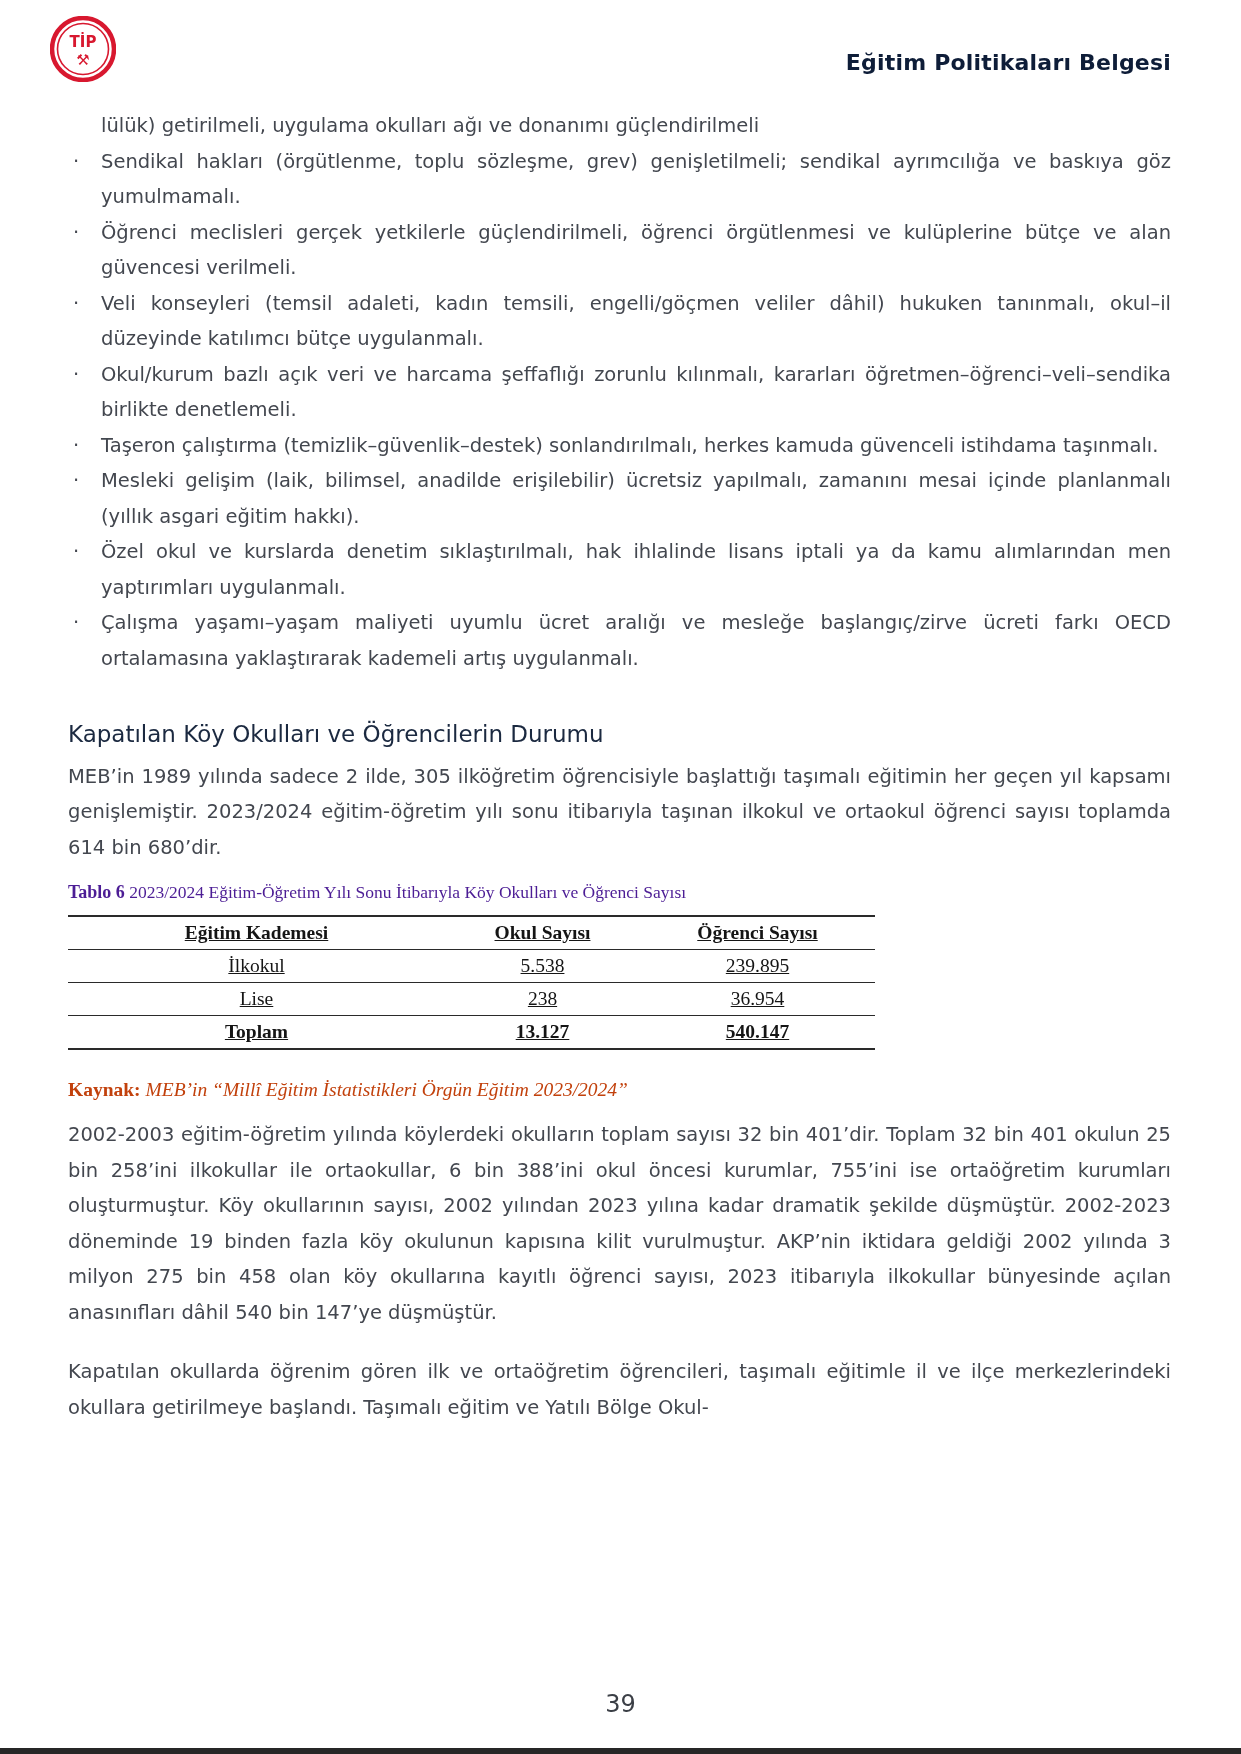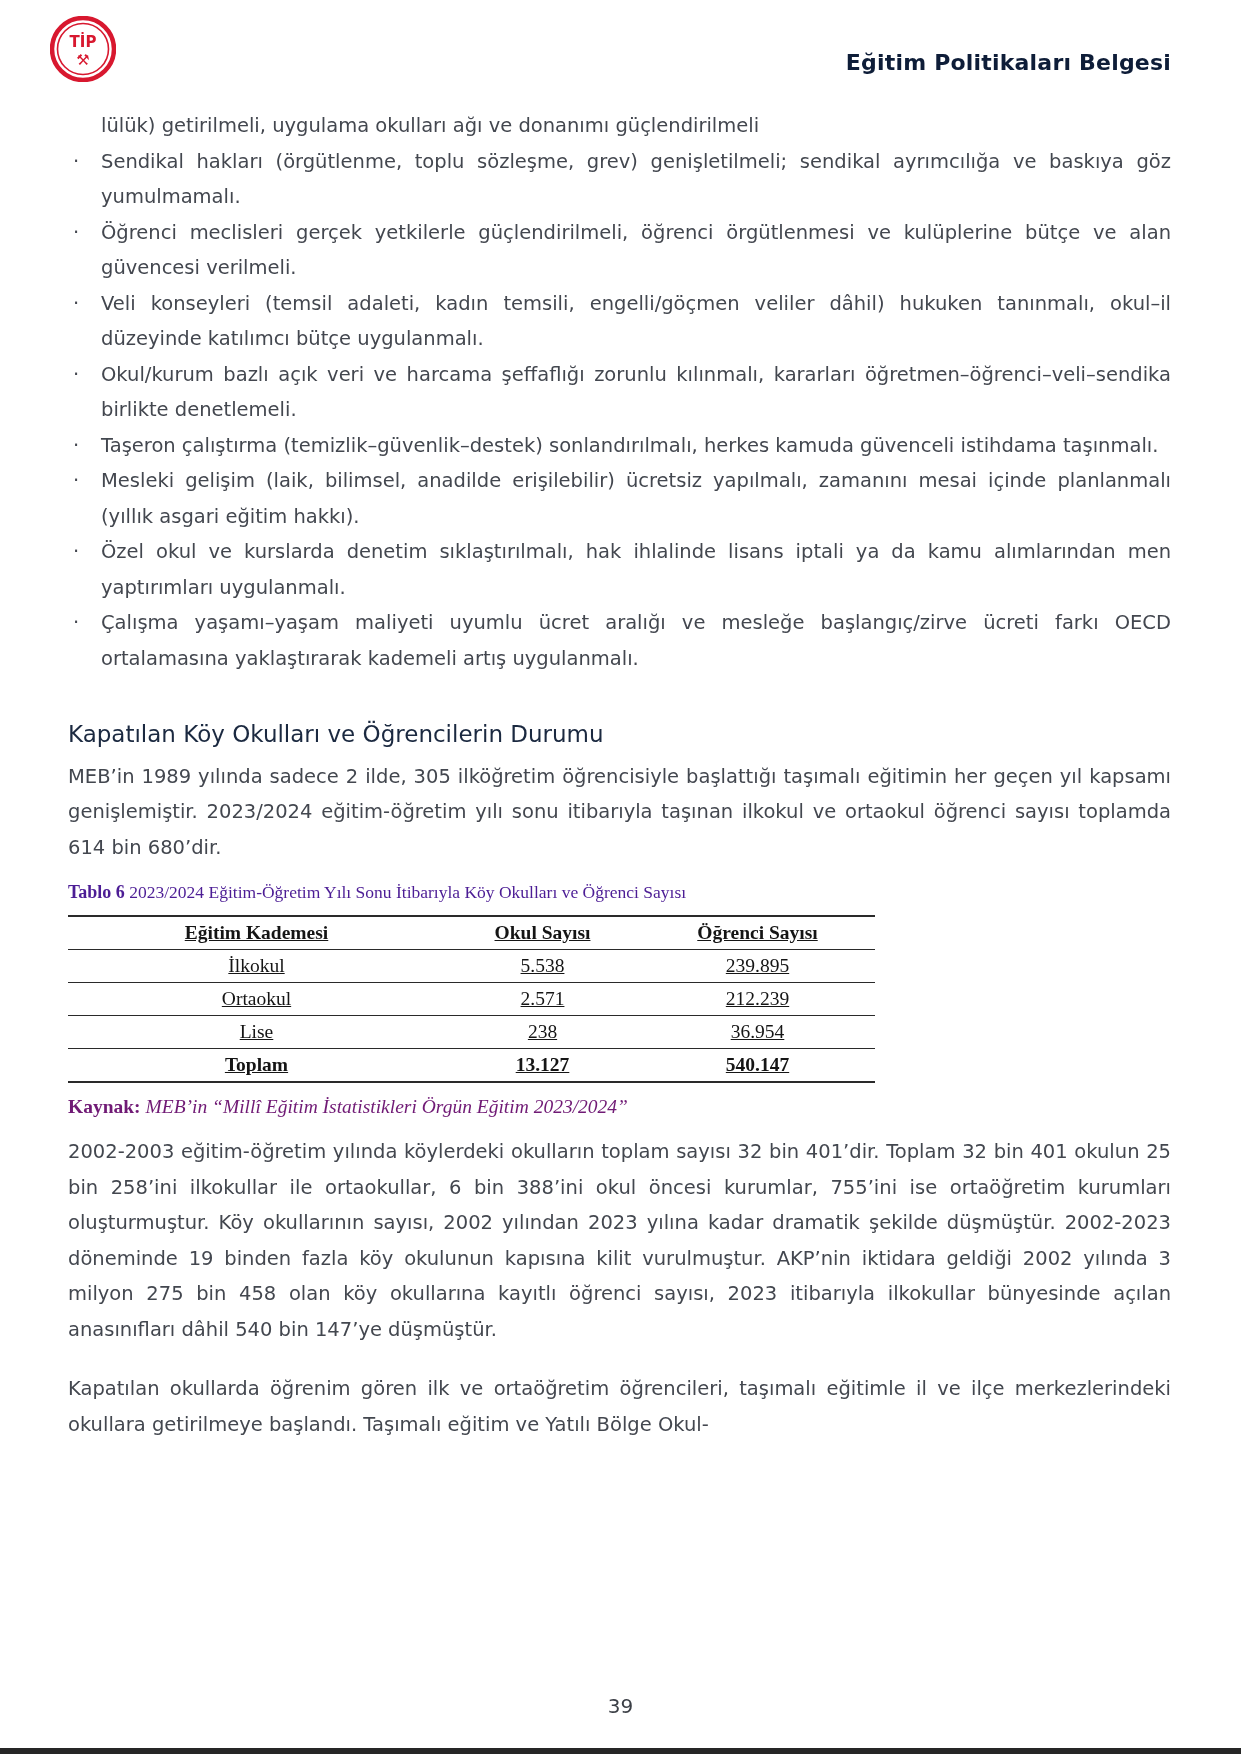--- a/index.html
+++ b/index.html
@@ -98,33 +98,33 @@
     font-weight: bold;
     border-bottom: 1px solid #2a2a2a;
   }
   table.data tbody td { border-bottom: 1px solid #2a2a2a; }
   table.data tr.total td { font-weight: bold; border-bottom: none; }
   table.data .c1 { width: 377px; }
   table.data .c2 { width: 195px; }
   table.data .c3 { width: 235px; }
 
   .tbl-source {
-    margin: 6px 0 10px 0;
+    margin: 22px 0 10px 0;
     font-family: "Liberation Serif", serif;
     font-size: 19.5px;
-    color: #701a75;
+    color: #c2410c;
   }
   .tbl-source i { font-style: italic; }
 
   
   .footer {
     position: absolute;
     bottom: 36px; left: 0; right: 0;
     text-align: center;
-    font-size: 20px;
+    font-size: 24px;
     color: #3b3f46;
   }
   .bottom-edge {
     position: absolute;
     bottom: 0; left: 0; right: 0;
     height: 6px;
     background: #262626;
   }
 </style>
 </head>
@@ -198,25 +198,20 @@
           <th class="c3">Öğrenci Sayısı</th>
         </tr>
       </thead>
       <tbody>
         <tr>
           <td>İlkokul</td>
           <td>5.538</td>
           <td>239.895</td>
         </tr>
         <tr>
-          <td>Ortaokul</td>
-          <td>2.571</td>
-          <td>212.239</td>
-        </tr>
-        <tr>
           <td>Lise</td>
           <td>238</td>
           <td>36.954</td>
         </tr>
         <tr class="total">
           <td>Toplam</td>
           <td>13.127</td>
           <td>540.147</td>
         </tr>
       </tbody>

